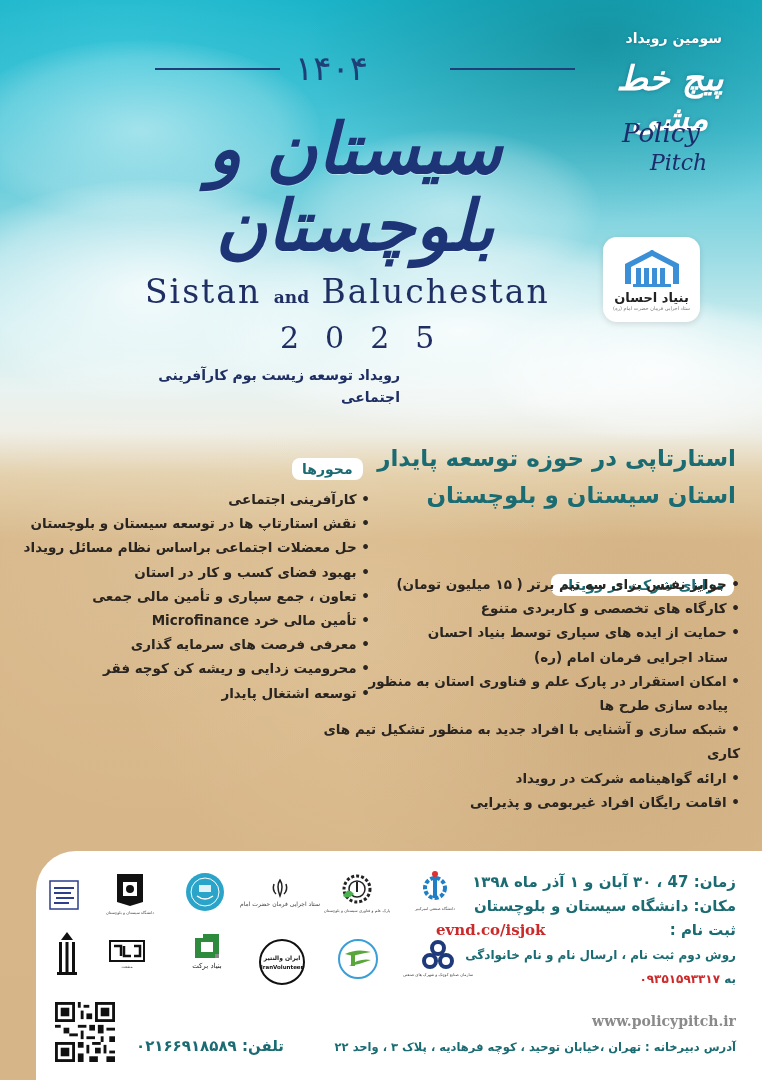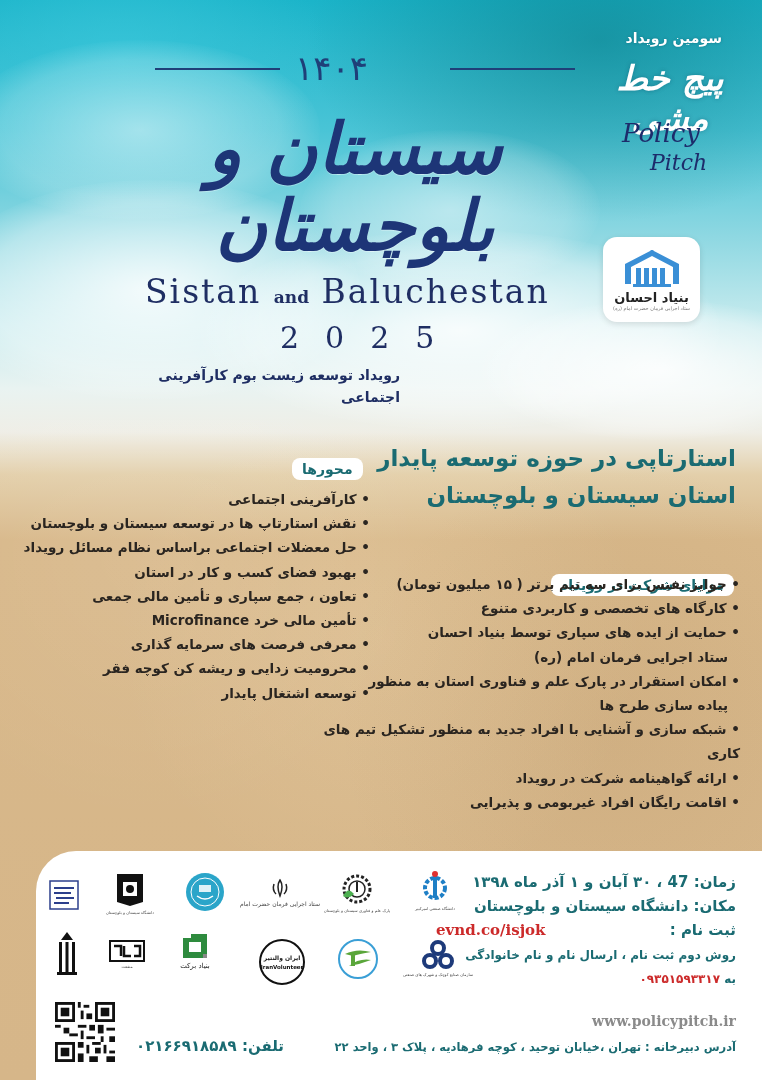--- a/index.html
+++ b/index.html
@@ -357,21 +357,21 @@
       <rect x="14" y="16" width="4" height="12" fill="#5aa63a"></rect>
     </svg>
   </div>
   <div class="partner" style="left:256px;top:938px;width:52px;">
     <svg width="48" height="48" viewBox="0 0 48 48">
       <circle cx="24" cy="24" r="22" fill="#fff" stroke="#111" stroke-width="2"></circle>
       <text x="24" y="22" text-anchor="middle" font-size="6" font-weight="bold" fill="#111" font-family="DejaVu Sans, sans-serif">ایران والنتیر</text>
       <text x="24" y="31" text-anchor="middle" font-size="5.5" font-weight="bold" fill="#111" font-family="DejaVu Sans, sans-serif">IranVolunteer</text>
     </svg>
   </div>
-  <div class="partner" style="left:168px;top:932px;width:54px;align-items:center;">
+  <div class="partner" style="left:180px;top:932px;width:54px;align-items:center;">
     <svg width="28" height="28" viewBox="0 0 28 28">
       <path d="M2 6 L10 6 L10 2 L26 2 L26 26 L2 26 Z" fill="#2e8b3e"></path>
       <rect x="8" y="10" width="12" height="10" fill="#fff"></rect>
       <rect x="22" y="22" width="4" height="4" fill="#888"></rect>
     </svg>
     <div class="cap" style="font-size:7px;color:#222;">بنیاد برکت</div>
   </div>
   <div class="partner" style="left:104px;top:940px;width:46px;">
     <svg width="36" height="22" viewBox="0 0 36 22">
       <rect x="1" y="1" width="34" height="20" fill="#fff" stroke="#111" stroke-width="2"></rect>

